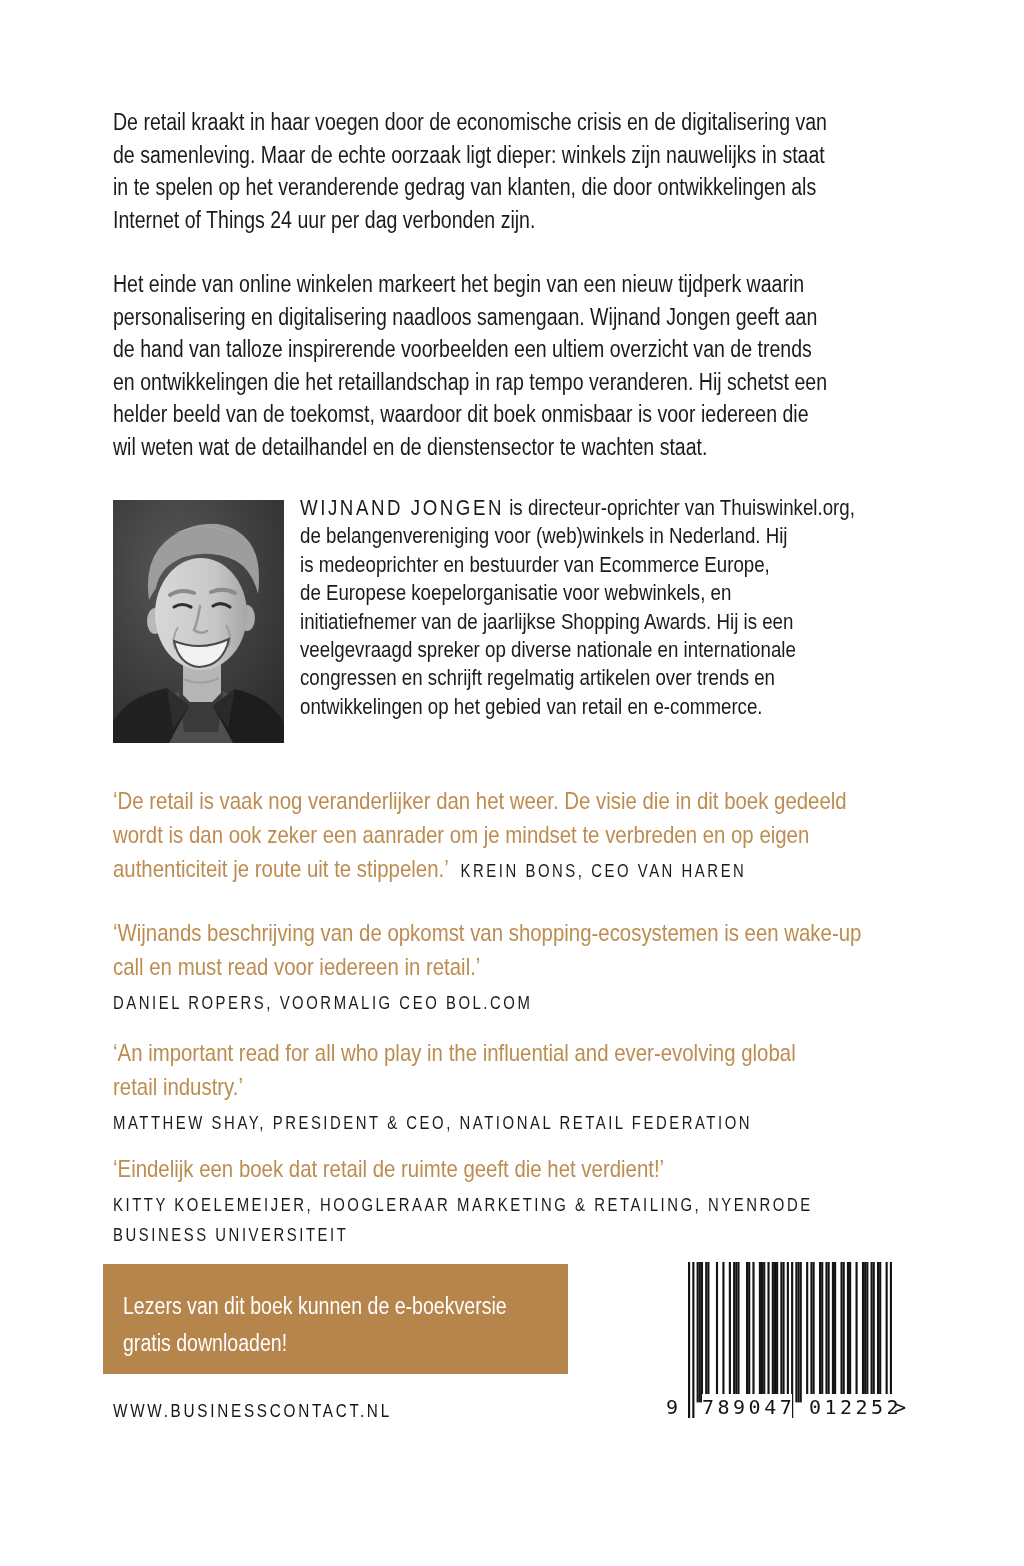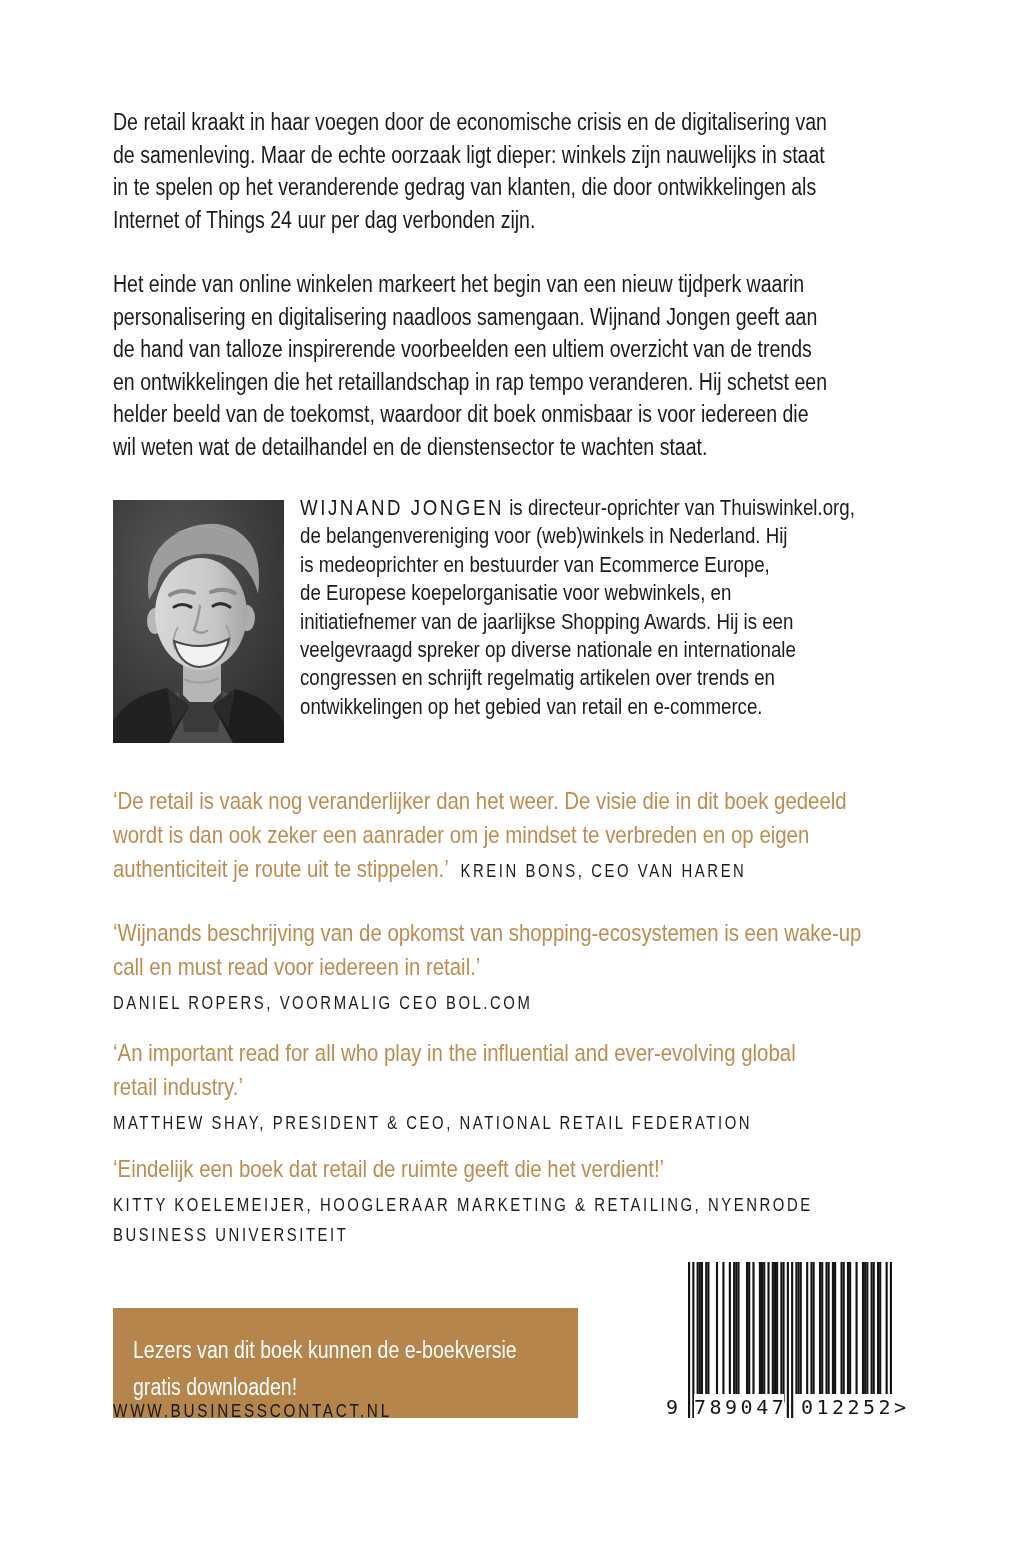--- a/index.html
+++ b/index.html
@@ -11,28 +11,28 @@
   
   .condensed { transform:scaleX(0.85); transform-origin:0 0; white-space:pre-line; margin:0; }
   .body-text  { font-size:23px; line-height:32.5px; color:#1b1b1b; width:965px; }
   .bio-text   { font-size:22px; line-height:28.4px; width:725px; }
   .bio-name   { letter-spacing:3px; }
   .quote-text { font-size:24px; line-height:34px; color:#bd8c51; }
   .attr       { font-size:17.5px; letter-spacing:3px; color:#1b1b1b; }
   .attr-inline{ margin-left:14px; }
   .attr-block { display:block; margin-top:4px; line-height:30px; color:#1b1b1b; }
   .photo-frame{ left:113px; top:500px; width:171px; height:243px; }
-  .promo-box  { left:113px; top:1264px; width:465px; height:110px; background:#b5854c;margin-top:44px; }
+  .promo-box  { left:103px; top:1264px; width:465px; height:110px; background:#b5854c; }
   .promo-text { position:absolute; left:20px; top:24px; font-size:23px; line-height:37px; color:#ffffff; width:520px; }
   .website    { left:113px; top:1401px; font-size:18px; letter-spacing:3.2px; color:#161616; }
   .barcode    { left:668px; top:1262px; width:244px; height:160px; }
   .barcode svg{ position:absolute; left:20px; top:0; }
   .bc-digit   { position:absolute; top:132px; height:27px; line-height:27px;
                 font-family:"DejaVu Sans Mono", monospace; font-size:20px; color:#141414; }
-  .bc-group   { background:#ffffff; text-align:center; letter-spacing:3.5px; }
+  .bc-group   { background:#ffffff; text-align:center; letter-spacing:3.5px;margin-left:8px; }
 </style>
 </head>
 <body>
 
 <div class="page">
 
   <p class="abs condensed body-text" style="left:113px; top:106px;">De retail kraakt in haar voegen door de economische crisis en de digitalisering van
 de samenleving. Maar de echte oorzaak ligt dieper: winkels zijn nauwelijks in staat
 in te spelen op het veranderende gedrag van klanten, die door ontwikkelingen als
 Internet of Things 24 uur per dag verbonden zijn.</p>

